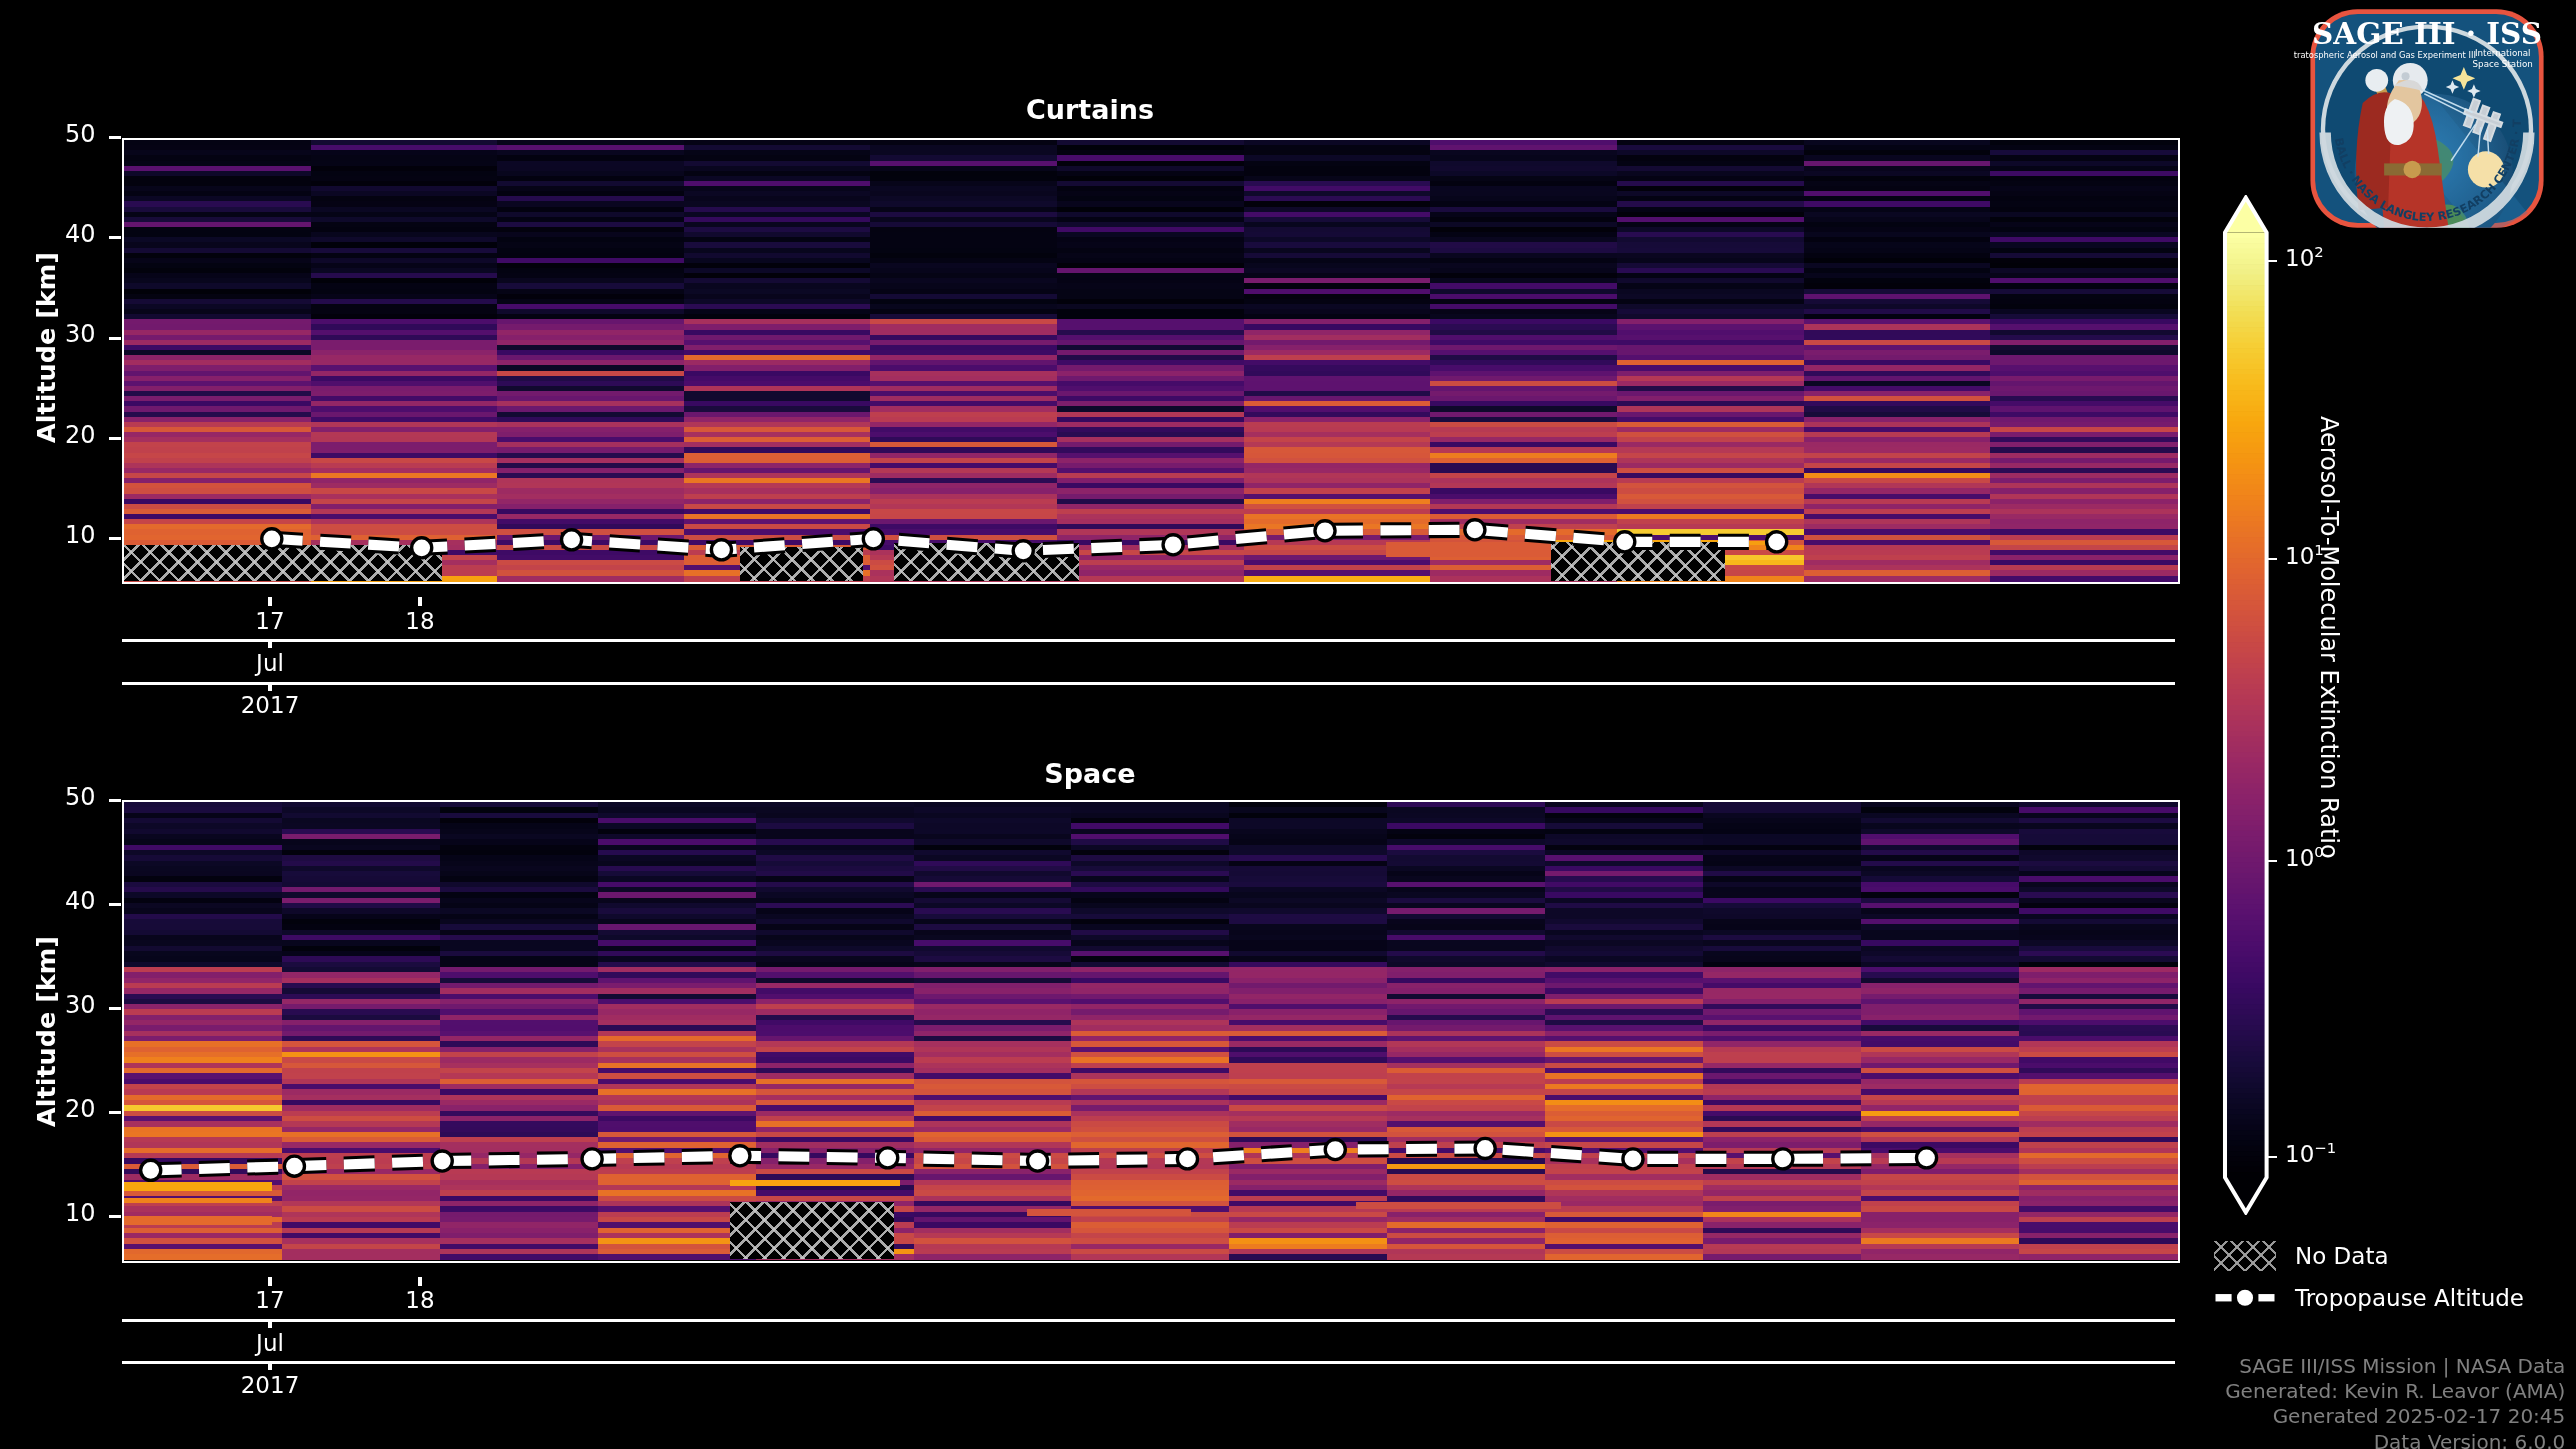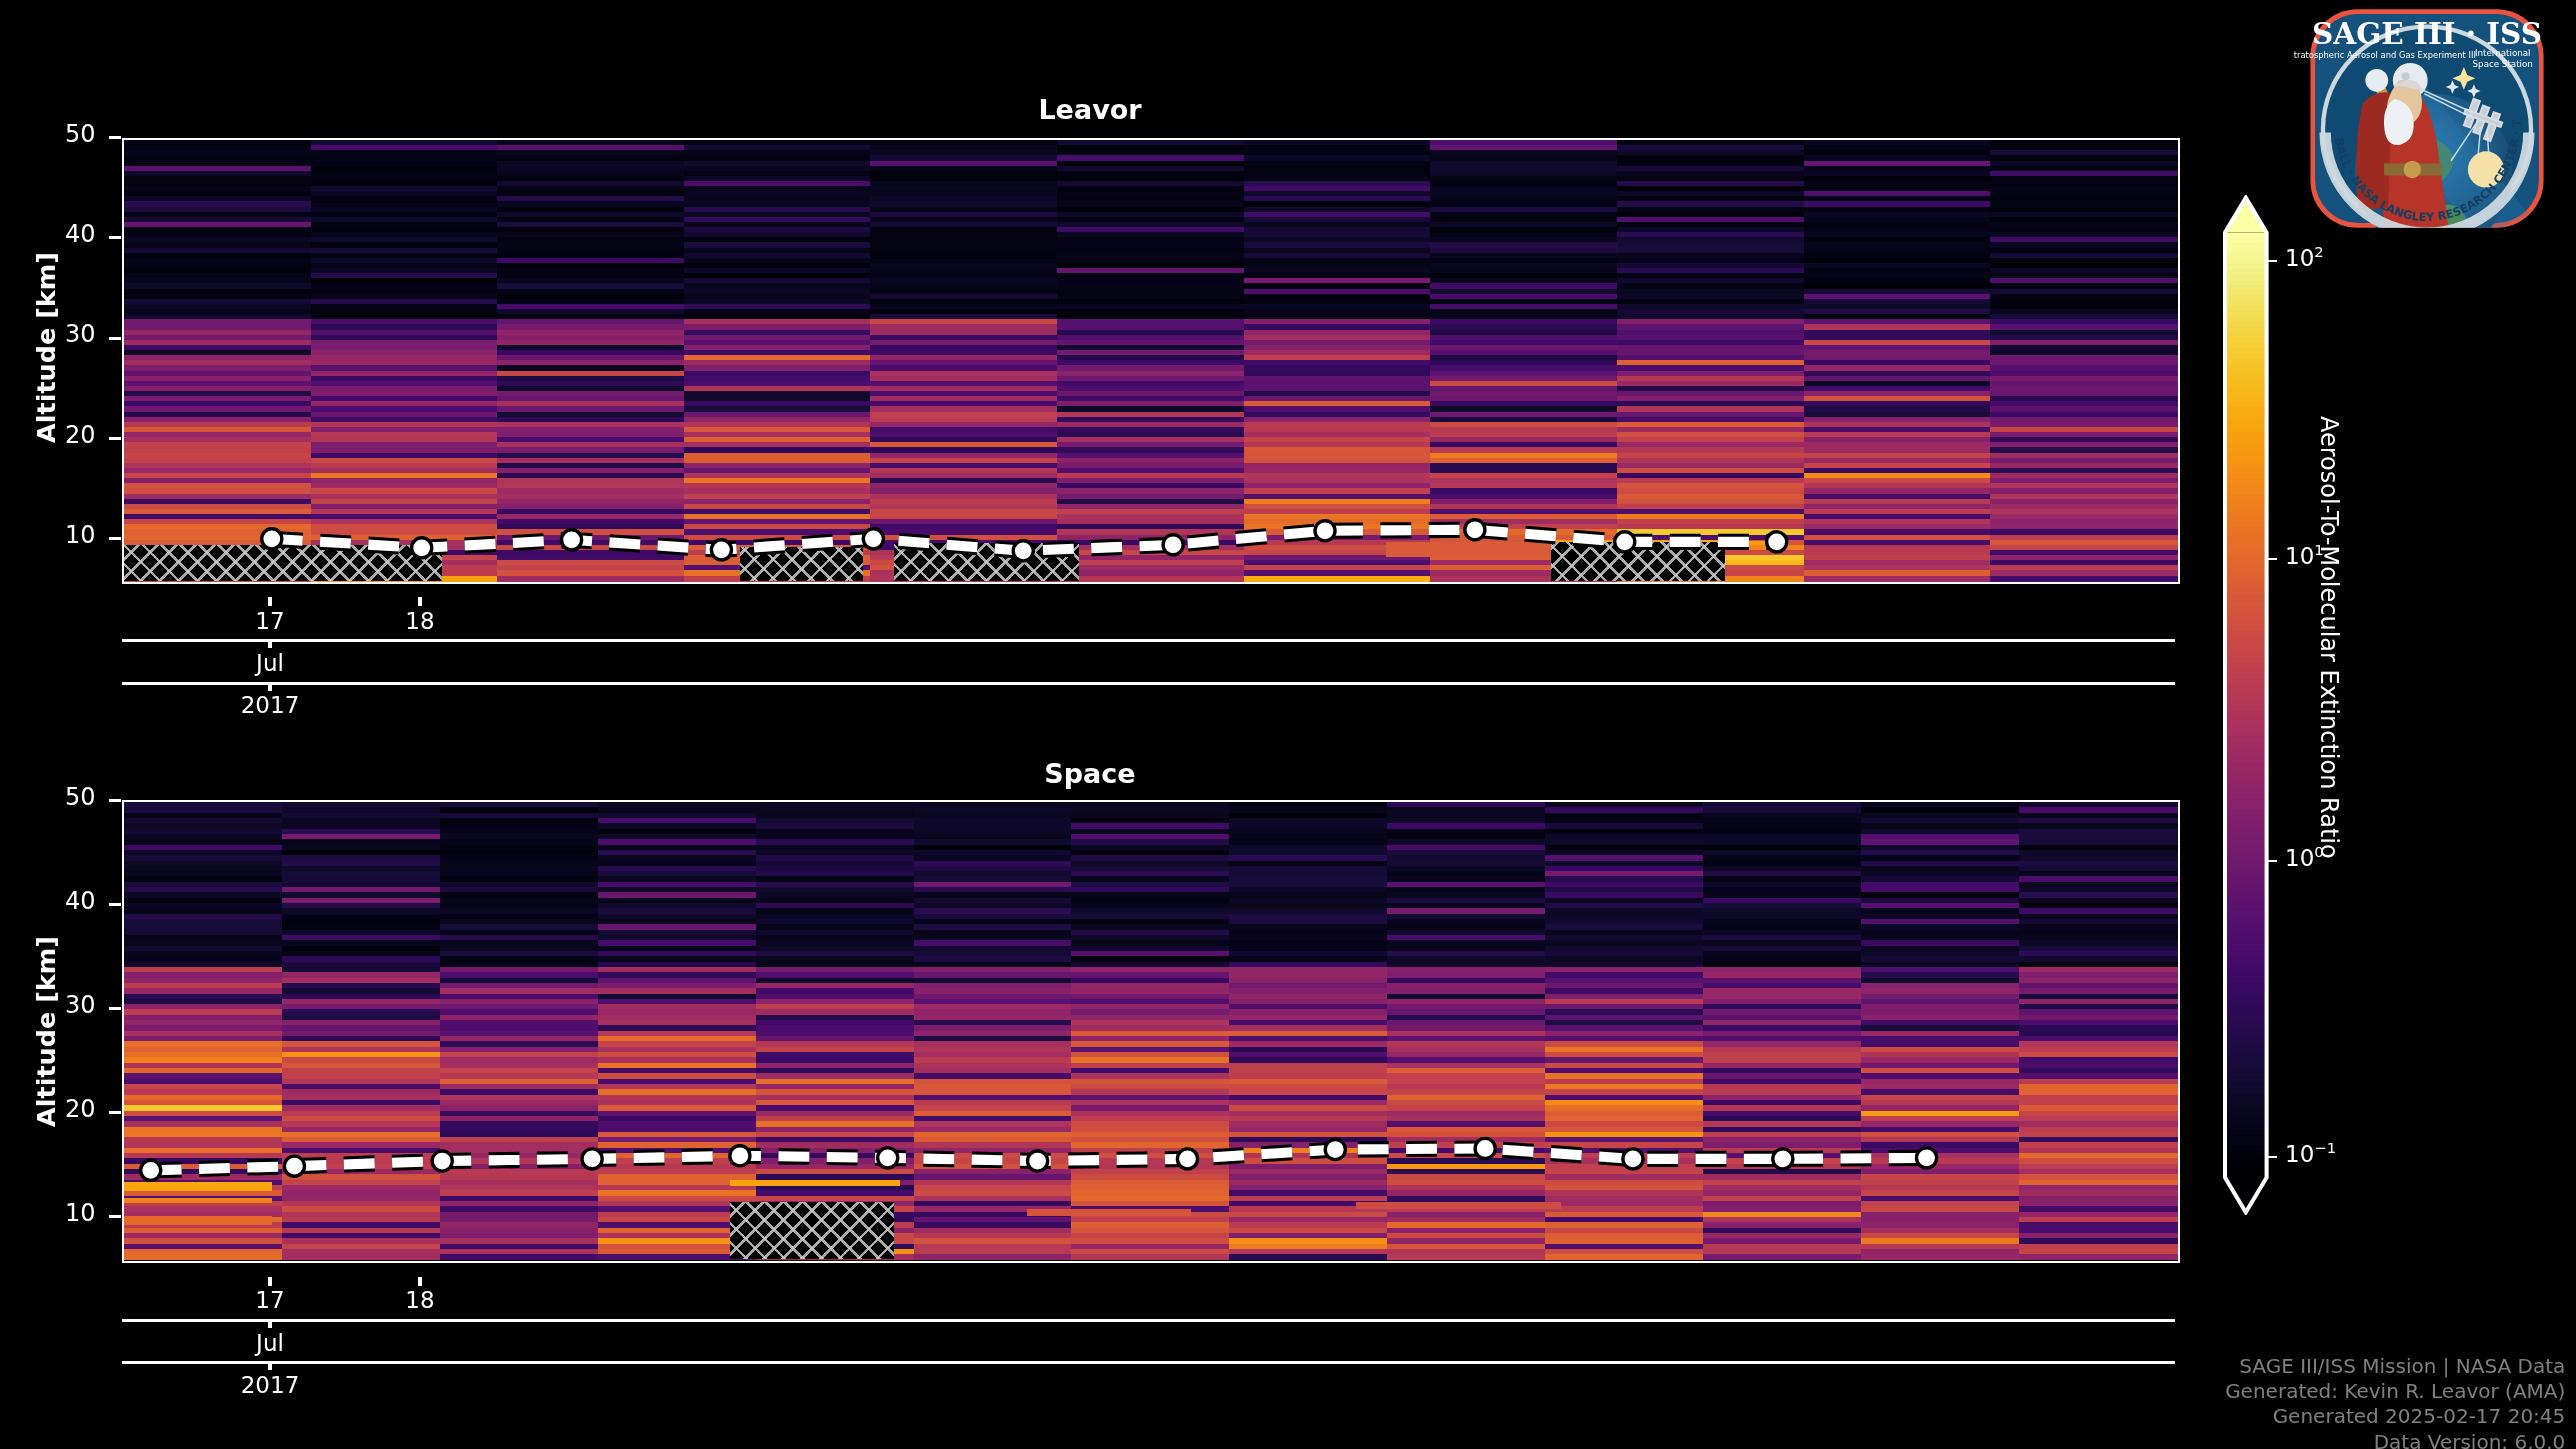--- a/index.html
+++ b/index.html
@@ -179,21 +179,21 @@
       </g>
 
       <text x="200" y="58" text-anchor="middle" font-family="DejaVu Serif, serif" font-size="44" font-weight="700" fill="#ffffff">SAGE III · ISS</text>
       <text x="133" y="78" text-anchor="middle" font-family="DejaVu Sans, sans-serif" font-size="12.5" fill="#ffffff">Stratospheric Aerosol and Gas Experiment III</text>
       <text x="313" y="76" text-anchor="middle" font-family="DejaVu Sans, sans-serif" font-size="13" fill="#ffffff">International</text>
       <text x="313" y="92" text-anchor="middle" font-family="DejaVu Sans, sans-serif" font-size="13" fill="#ffffff">Space Station</text>
     </svg>
   </div>
 
   <div class="panel" id="panel-sunrise" style="left:0; top:94px; width:2241px; height:322px;">
-    <div class="panel-title" style="left:0; top:0; width:2180px;">Leavor</div>
+    <div class="panel-title" style="left:0; top:0; width:2180px;">Curtains</div>
   </div>
 
   <div class="ylabel" style="left:31px; top:443px;">Altitude [km]</div>
 
   <div class="plot-frame" id="sr-frame" style="left:122px; top:138px; width:2058px; height:446px;">
       <div class="heat-col" style="left: 0px; width: 188px;">
         <div class="heat-row" style="top: 0px; height: 6px; background: rgb(4, 3, 19);"></div>
         <div class="heat-row" style="top: 5.1px; height: 6px; background: rgb(5, 3, 20);"></div>
         <div class="heat-row" style="top: 10.2px; height: 6px; background: rgb(7, 5, 26);"></div>
         <div class="heat-row" style="top: 15.4px; height: 6px; background: rgb(4, 3, 18);"></div>
@@ -2604,20 +2604,36 @@
         <div class="cbar-tick" style="left: 56px; top: 363px;"></div>
         <div class="cbar-ticklabel" style="left: 75px; top: 346px;">10<sup>1</sup></div>
         <div class="cbar-tick" style="left: 56px; top: 665px;"></div>
         <div class="cbar-ticklabel" style="left: 75px; top: 648px;">10<sup>0</sup></div>
         <div class="cbar-tick" style="left: 56px; top: 961px;"></div>
         <div class="cbar-ticklabel" style="left: 75px; top: 944px;">10<sup>−1</sup></div>
       </div>
     <div class="cbar-title" style="left:133px; top:221px;">Aerosol-To-Molecular Extinction Ratio</div>
   </div>
 
+  <div class="legend" style="left:2214px; top:1241px; width:356px; height:87px;">
+    <div class="legend-row" style="left:0; top:0;">
+      <span class="swatch-nodata"></span>
+      <span class="legend-label">No Data</span>
+    </div>
+    <div class="legend-row" style="left:0; top:42px;">
+      <span class="swatch-trop">
+        <svg width="62" height="29.5" viewBox="0 0 92 44">
+          <line x1="2" y1="22" x2="26" y2="22" stroke="#fff" stroke-width="11"></line>
+          <line x1="66" y1="22" x2="90" y2="22" stroke="#fff" stroke-width="11"></line>
+          <circle cx="46" cy="22" r="12" fill="#fff"></circle>
+        </svg>
+      </span>
+      <span class="legend-label">Tropopause Altitude</span>
+    </div>
+  </div>
 
   <div class="footer" style="top:1354px;">
     <div>SAGE III/ISS Mission | NASA Data</div>
     <div>Generated: Kevin R. Leavor (AMA)</div>
     <div>Generated 2025-02-17 20:45</div>
     <div>Data Version: 6.0.0</div>
   </div>
 
 </div>
 

